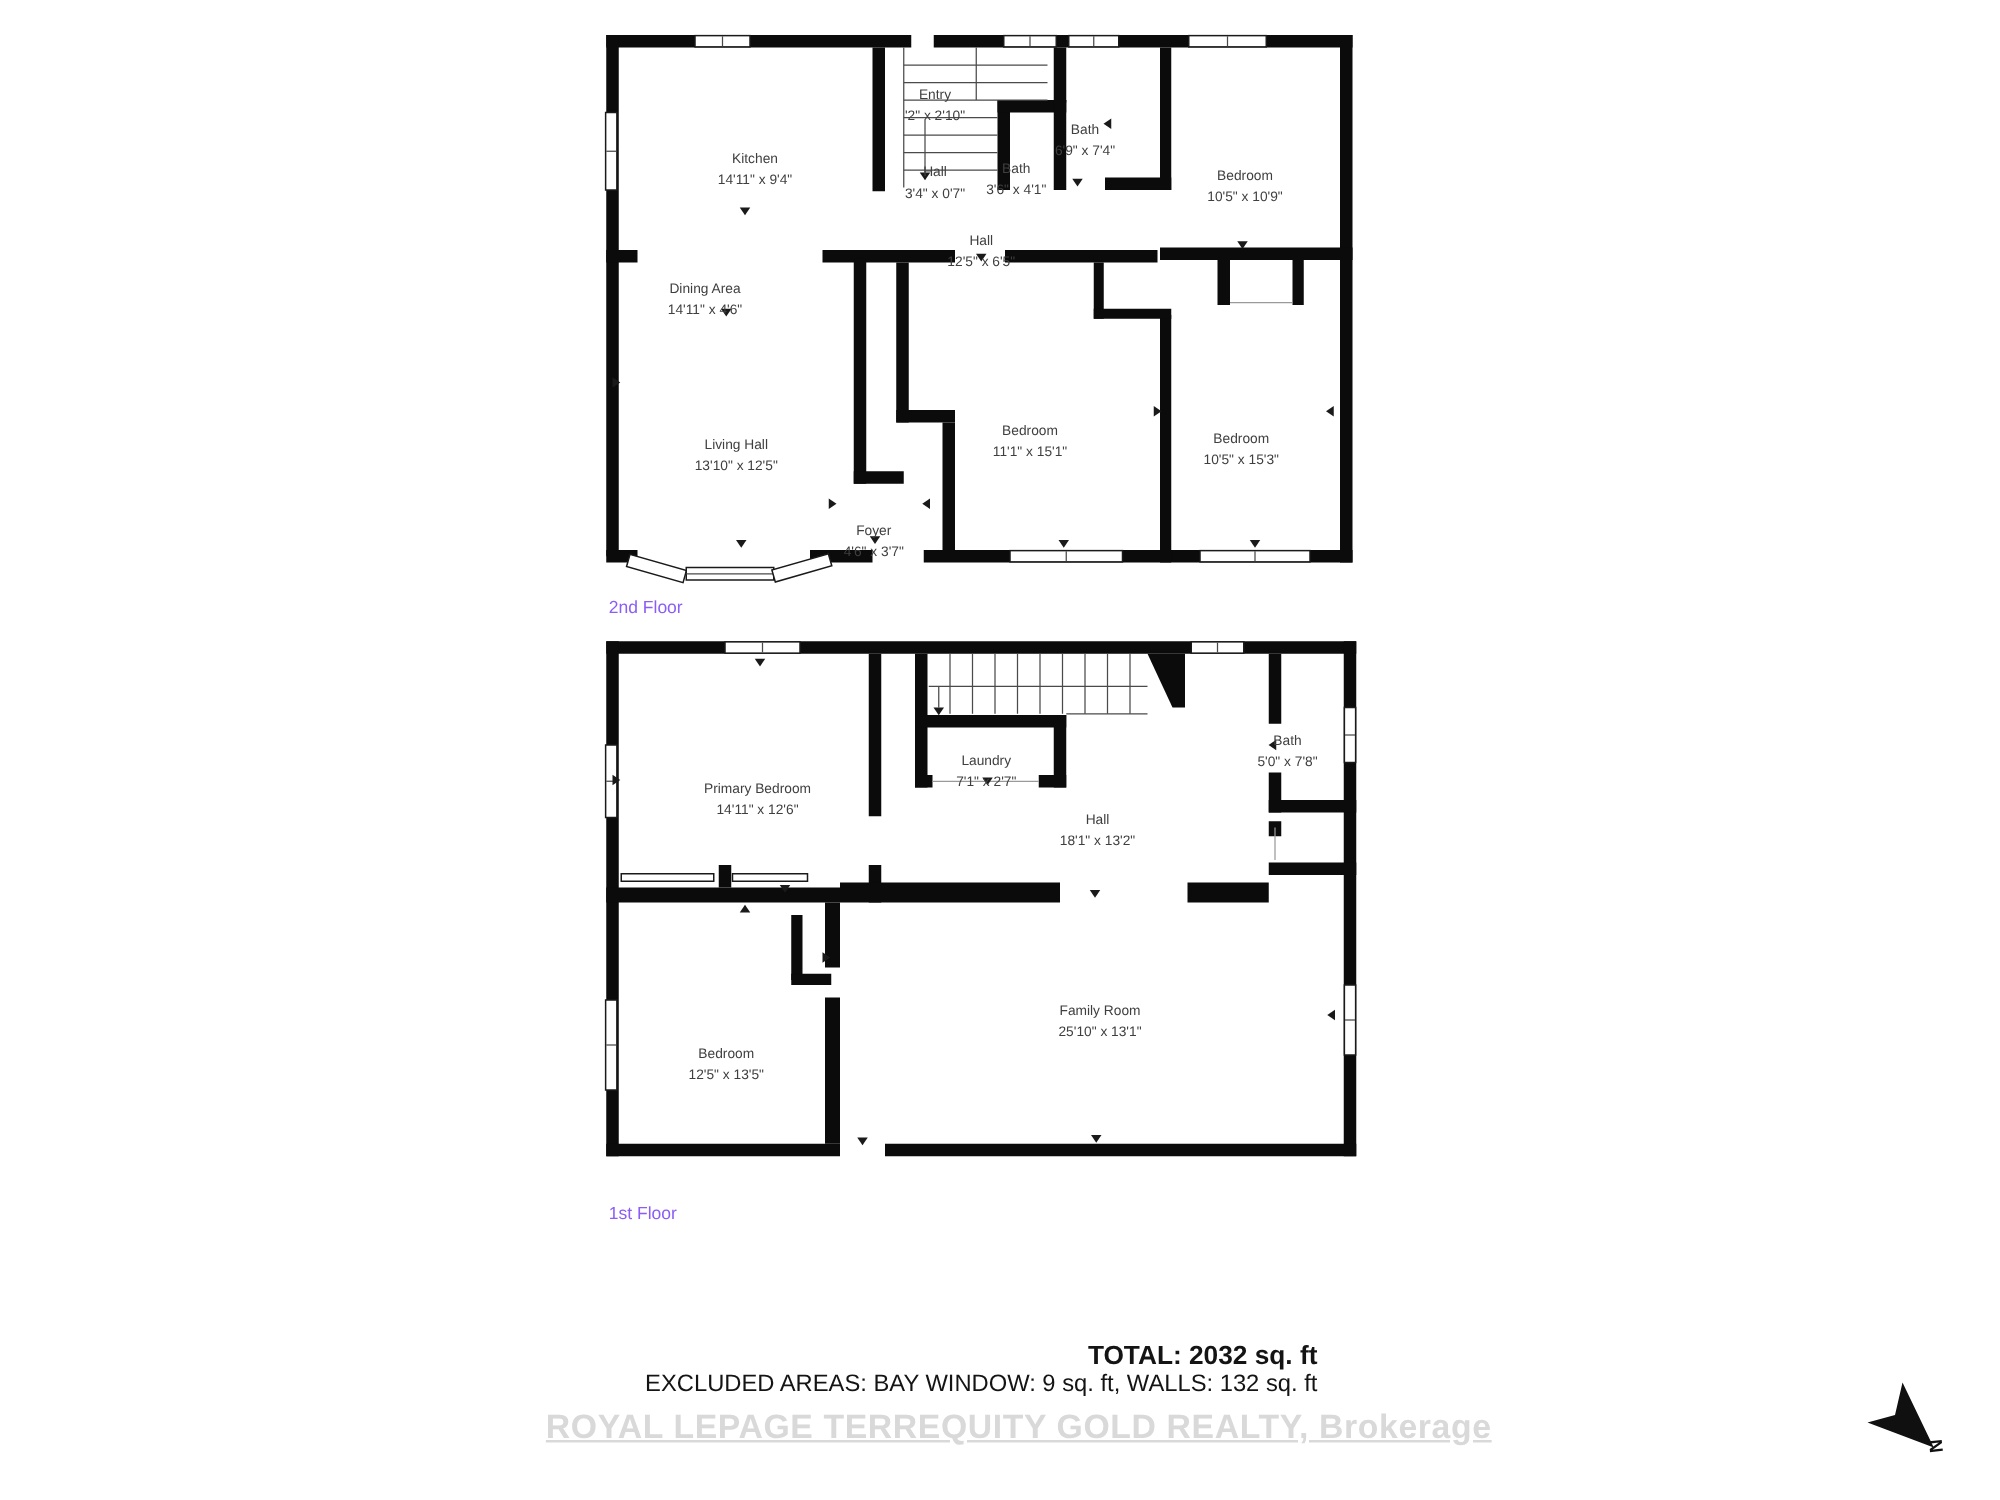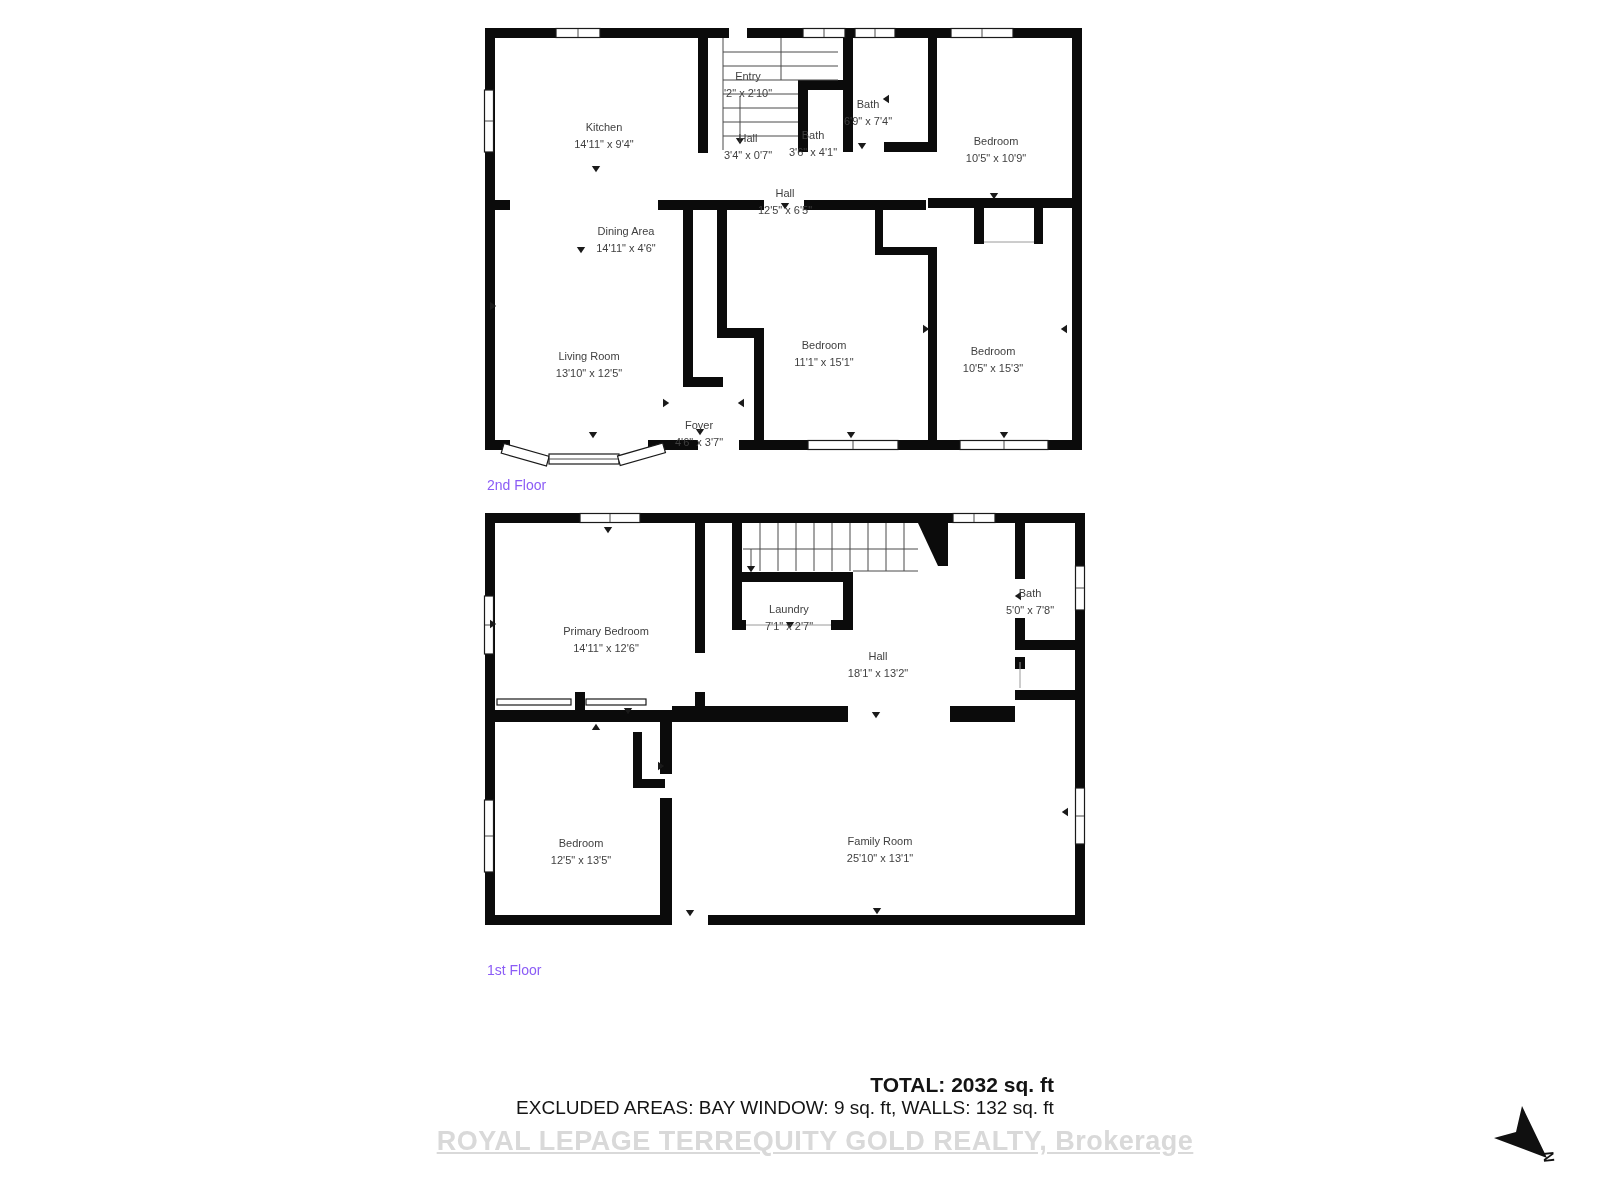--- a/index.html
+++ b/index.html
@@ -238,26 +238,26 @@
   <div>10'5" x 10'9"</div>
 </div>
 <div class="room" style="left:748px;top:127px">
   <div>Hall</div>
   <div>3'4" x 0'7"</div>
 </div>
 <div class="room" style="left:785px;top:182px">
   <div>Hall</div>
   <div>12'5" x 6'5"</div>
 </div>
-<div class="room" style="left:626px;top:220px">
+<div class="room" style="left:564px;top:220px">
   <div>Dining Area</div>
   <div>14'11" x 4'6"</div>
 </div>
 <div class="room" style="left:589px;top:345px">
-  <div>Living Room</div>
+  <div>Living Hall</div>
   <div>13'10" x 12'5"</div>
 </div>
 <div class="room" style="left:824px;top:334px">
   <div>Bedroom</div>
   <div>11'1" x 15'1"</div>
 </div>
 <div class="room" style="left:993px;top:340px">
   <div>Bedroom</div>
   <div>10'5" x 15'3"</div>
 </div>
@@ -279,21 +279,21 @@
   <div>18'1" x 13'2"</div>
 </div>
 <div class="room" style="left:1030px;top:582px">
   <div>Bath</div>
   <div>5'0" x 7'8"</div>
 </div>
 <div class="room" style="left:581px;top:832px">
   <div>Bedroom</div>
   <div>12'5" x 13'5"</div>
 </div>
-<div class="room" style="left:880px;top:830px">
+<div class="room" style="left:880px;top:798px">
   <div>Family Room</div>
   <div>25'10" x 13'1"</div>
 </div>
 
 <div class="floor-cap" style="left:487px;top:477px">2nd Floor</div>
 <div class="floor-cap" style="left:487px;top:962px">1st Floor</div>
 
 <div class="watermark">ROYAL LEPAGE TERREQUITY GOLD REALTY, Brokerage</div>
 
 <div class="summary">

